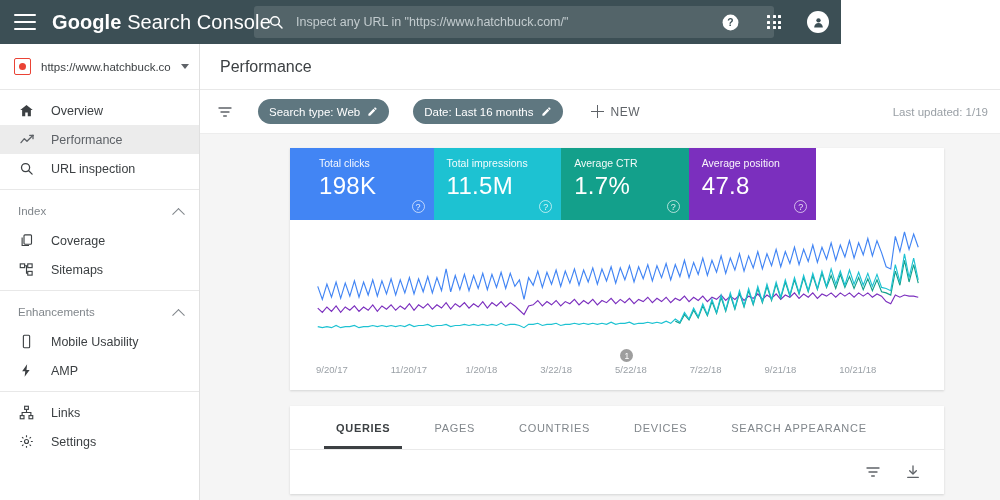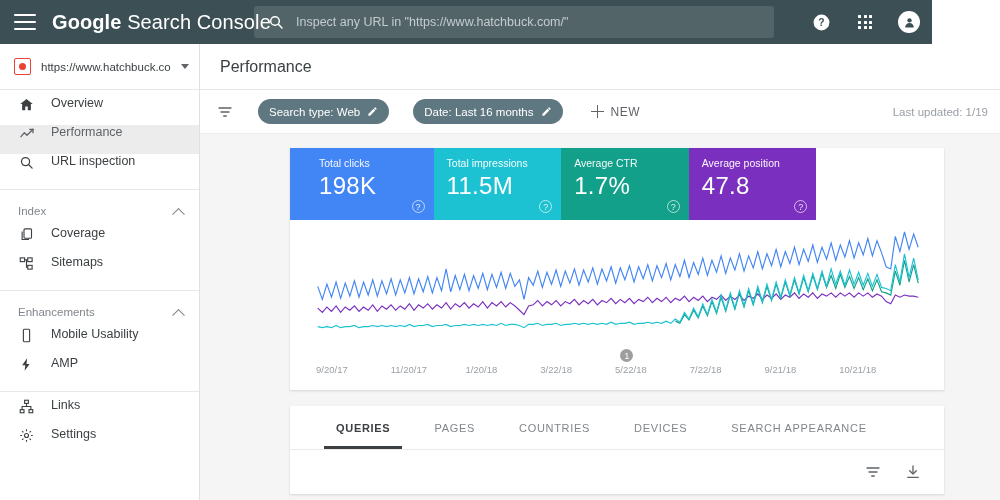--- a/index.html
+++ b/index.html
@@ -7,21 +7,21 @@
     width: 1000px; height: 500px;
     overflow: hidden;
     font-family: "Liberation Sans", sans-serif;
     background: #ffffff;
     -webkit-font-smoothing: antialiased;
   }
 
   
   .topbar {
     position: absolute; top: 0; left: 0;
-    width: 932px; height: 44px;
+    width: 841px; height: 44px;
     background: #3C4F55;
     display: flex; align-items: center;
   }
   .hamburger {
     width: 22px; height: 16px; margin-left: 14px; margin-right: 16px;
     display: flex; flex-direction: column; justify-content: space-between;
     cursor: pointer;
   }
   .hamburger span { display: block; height: 2px; background: #fff; border-radius: 1px; }
   .brand {
@@ -75,21 +75,21 @@
     border: 1.5px solid #EA4335; border-radius: 2px;
     display: flex; align-items: center; justify-content: center;
   }
   .prop-ic .dot { width: 7px; height: 7px; border-radius: 50%; background: #EA4335; }
   .prop-url { font-size: 11.5px; color: #3C4043; flex: 1; white-space: nowrap; overflow: hidden; }
   .caret-dn { width: 0; height: 0; border-left: 4px solid transparent; border-right: 4px solid transparent; border-top: 5px solid #5F6368; flex: none; }
 
   .nav-group { padding: 6px 0; border-bottom: 1px solid #E8E8E8; }
   .nav-group.nb { border-bottom: 0; }
   .nav-item {
-    height: 29px; display: flex; align-items: flex-start; gap: 16px;
+    height: 29px; display: flex; align-items: center; gap: 16px;
     padding: 0 14px 0 18px; cursor: pointer; font-size: 12.5px; color: #3C4043;
   }
   .nav-item.active { background: #ECECEC; color: #5F6368; }
   .nav-item .ic { width: 17px; height: 17px; flex: none; display: flex; align-items: center; justify-content: center; }
 
   .sec-head {
     height: 30px; display: flex; align-items: center; justify-content: space-between;
     padding: 0 16px 0 18px; cursor: pointer;
     font-size: 11.5px; color: #80868B;
   }

